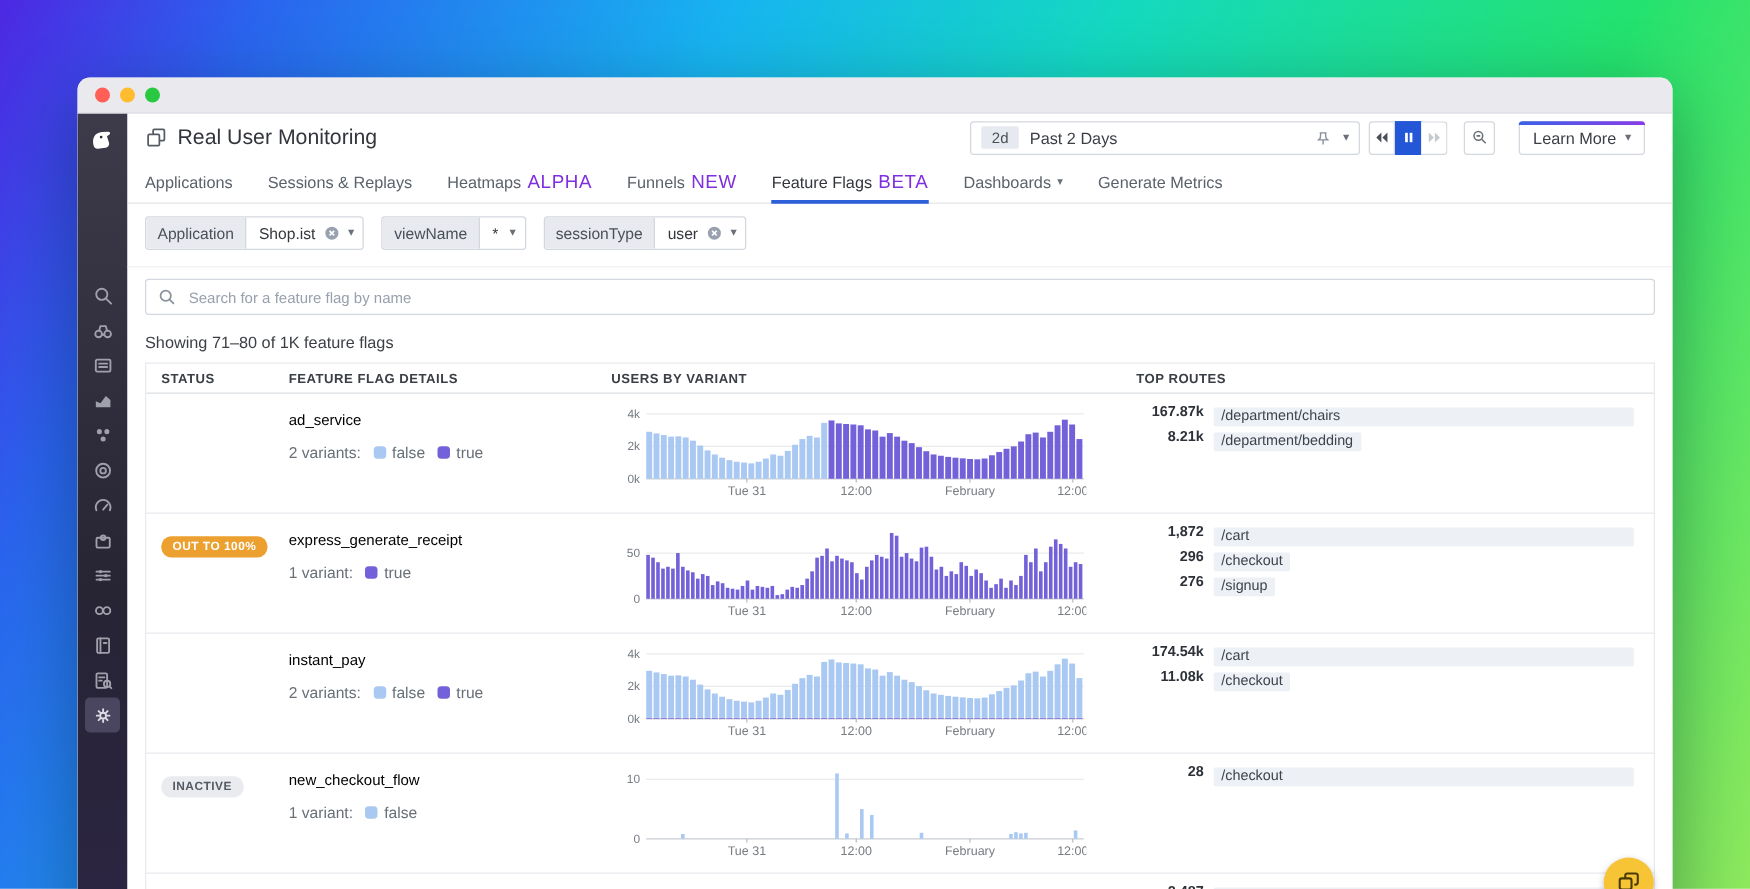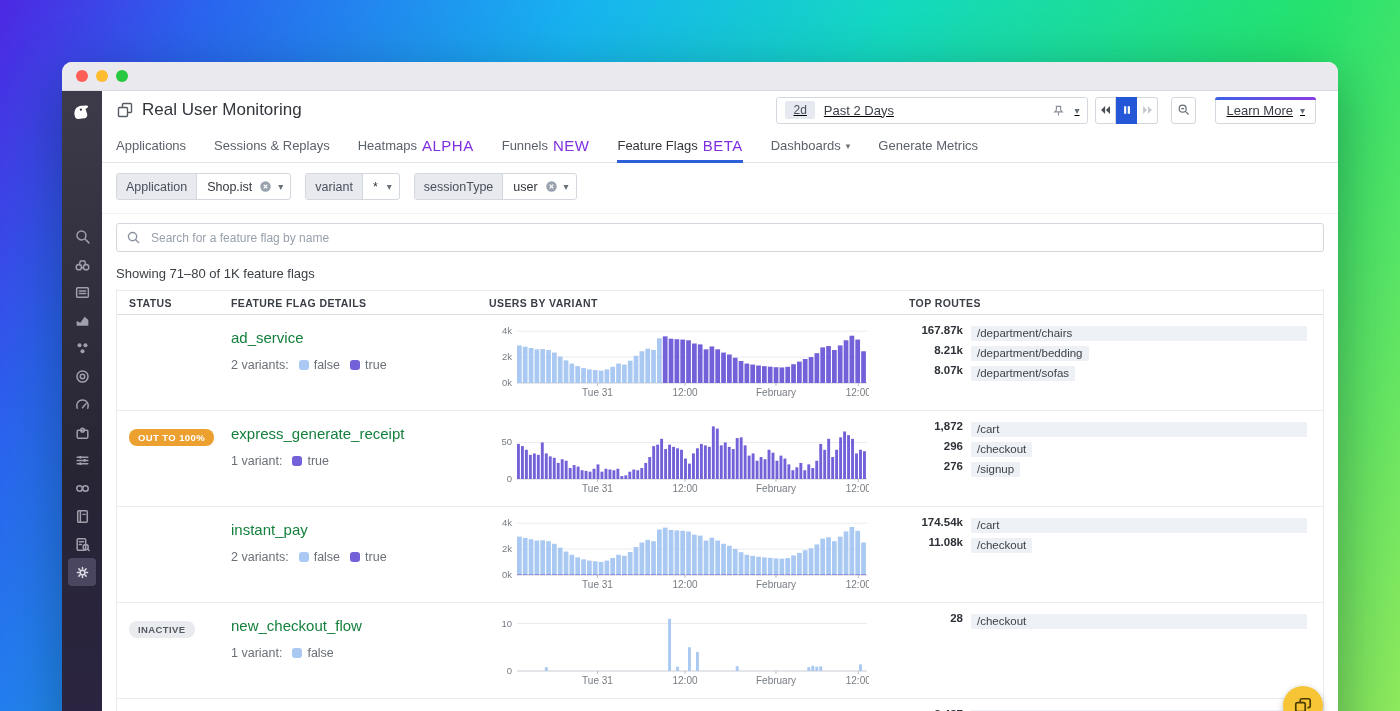--- a/index.html
+++ b/index.html
@@ -15,21 +15,21 @@
   .sidebar{width:40px;flex:0 0 40px;background:linear-gradient(180deg,#3d3b4a 0%,#272434 55%,#2c2545 100%);
     display:flex;flex-direction:column;align-items:center;padding:6px 0 10px;}
   .logo{margin-top:4px;margin-bottom:96px;}
   .nav-icon{width:28px;height:28px;display:flex;align-items:center;justify-content:center;border-radius:4px;}
   .nav-icon.active{background:#4a4660;}
   .side-spacer{flex:1;}
   
   .main{flex:1;display:flex;flex-direction:column;background:#fff;min-width:0;}
   .topbar{height:38px;display:flex;align-items:center;padding:0 22px 0 14px;}
   .apptitle{display:flex;align-items:center;gap:8px;color:#32353b;font-size:17px;}
-  .controls{margin-left:auto;display:flex;align-items:center;gap:7px;text-decoration:underline;}
+  .controls{margin-left:auto;display:flex;align-items:center;gap:7px;}
   .timewidget{width:312px;height:27px;border:1px solid #d3d7de;border-radius:3px;display:flex;align-items:center;padding:0 8px;gap:9px;box-sizing:border-box;}
   .timechip{background:#e6e9ef;border-radius:2px;font-size:12px;color:#4a505a;padding:2px 8px;}
   .timelabel{font-size:13px;color:#3a3f46;flex:1;}
   .caret{font-size:10px;color:#6a7077;font-family:"DejaVu Sans",sans-serif;}
   .btngroup{display:flex;height:27px;box-sizing:border-box;}
   .pbtn{width:21px;height:27px;border:1px solid #d3d7de;background:#fff;display:flex;align-items:center;justify-content:center;box-sizing:border-box;}
   .pbtn:first-child{border-radius:3px 0 0 3px;}
   .pbtn:last-child{border-radius:0 3px 3px 0;border-left:none;}
   .pbtn.activeblue{background:#2457d8;border-color:#2457d8;}
   .sqbtn{width:25px;height:27px;border:1px solid #d3d7de;border-radius:3px;background:#fff;display:flex;align-items:center;justify-content:center;box-sizing:border-box;margin-left:6px;}
@@ -60,21 +60,21 @@
   .table{border:1px solid #e8eaee;border-bottom:none;}
   .thead,.trow{display:grid;grid-template-columns:114px 258px 420px 1fr;}
   .thead{border-bottom:1px solid #dcdfe4;}
   .th{font-size:10.5px;font-weight:bold;letter-spacing:.4px;color:#3a3e45;padding:6px 0 5px;}
   .th:first-child{padding-left:12px;}
   .trow{border-bottom:1px solid #e8eaee;min-height:96px;box-sizing:border-box;}
   .cell-status{padding:16px 0 0 12px;}
   .badge{display:inline-block;font-size:9.5px;font-weight:bold;letter-spacing:.4px;padding:3px 9px;border-radius:8px;white-space:nowrap;}
   .badge:empty{display:none;}
   .cell-details{padding-top:14px;}
-  .flag-name{font-size:15px;color:#15803d;}
+  .flag-name{font-size:12px;color:#000000;}
   .variants{margin-top:12px;font-size:12.5px;color:#697078;display:flex;align-items:center;gap:10px;}
   .vgroup{display:inline-flex;align-items:center;gap:5px;}
   .vchip{width:10px;height:10px;border-radius:3px;display:inline-block;}
   .cell-chart{padding-top:8px;text-decoration:underline;}
   .cell-routes{padding:8px 16px 0 0;}
   .route{display:flex;gap:8px;margin-bottom:2px;align-items:flex-start;}
   .route-val{width:54px;text-align:right;font-size:11.5px;font-weight:bold;color:#2e3238;line-height:15px;}
   .route-barwrap{flex:1;min-width:0;}
   .route-bar{display:inline-block;background:#edf0f5;border-radius:1px;padding:0 6px;font-size:11.5px;color:#3d434b;line-height:15px;white-space:nowrap;box-sizing:border-box;}
   .fab{position:absolute;left:1283px;top:686px;width:40px;height:40px;border-radius:50%;display:flex;align-items:center;justify-content:center;box-shadow:0 2px 6px rgba(0,0,0,.25);}
@@ -294,21 +294,21 @@
     <span class="pill-x">
       <svg viewBox="0 0 14 14" width="13" height="13">
                   <circle cx="7" cy="7" r="5.6" fill="#98a1ad"></circle>
                   <path d="M5 5 l4 4 M9 5 l-4 4" stroke="#ffffff" stroke-width="1.4"></path>
                 </svg>
     </span>
     <span class="caret">▾</span>
   </div>
 
   <div class="pill">
-    <span class="pill-key">variant</span>
+    <span class="pill-key">viewName</span>
     <span class="pill-val">*</span>
 
     <span class="caret">▾</span>
   </div>
 
   <div class="pill">
     <span class="pill-key">sessionType</span>
     <span class="pill-val">user</span>
     <span class="pill-x">
       <svg viewBox="0 0 14 14" width="13" height="13">
@@ -454,26 +454,20 @@
   </div>
 
 
   <div class="route">
     <span class="route-val">8.21k</span>
     <span class="route-barwrap">
       <span class="route-bar" style="min-width: 4.9%;">/department/bedding</span>
     </span>
   </div>
 
-  <div class="route">
-    <span class="route-val">8.07k</span>
-    <span class="route-barwrap">
-      <span class="route-bar" style="min-width: 4.8%;">/department/sofas</span>
-    </span>
-  </div>
 </div>
   </div>
 
   <div class="trow">
     <div class="cell-status">
       <span class="badge" style="background: rgb(235, 160, 47); color: rgb(255, 255, 255);">OUT TO 100%</span>
     </div>
     <div class="cell-details">
       <div class="flag-name">express_generate_receipt</div>
       <div class="variants">

